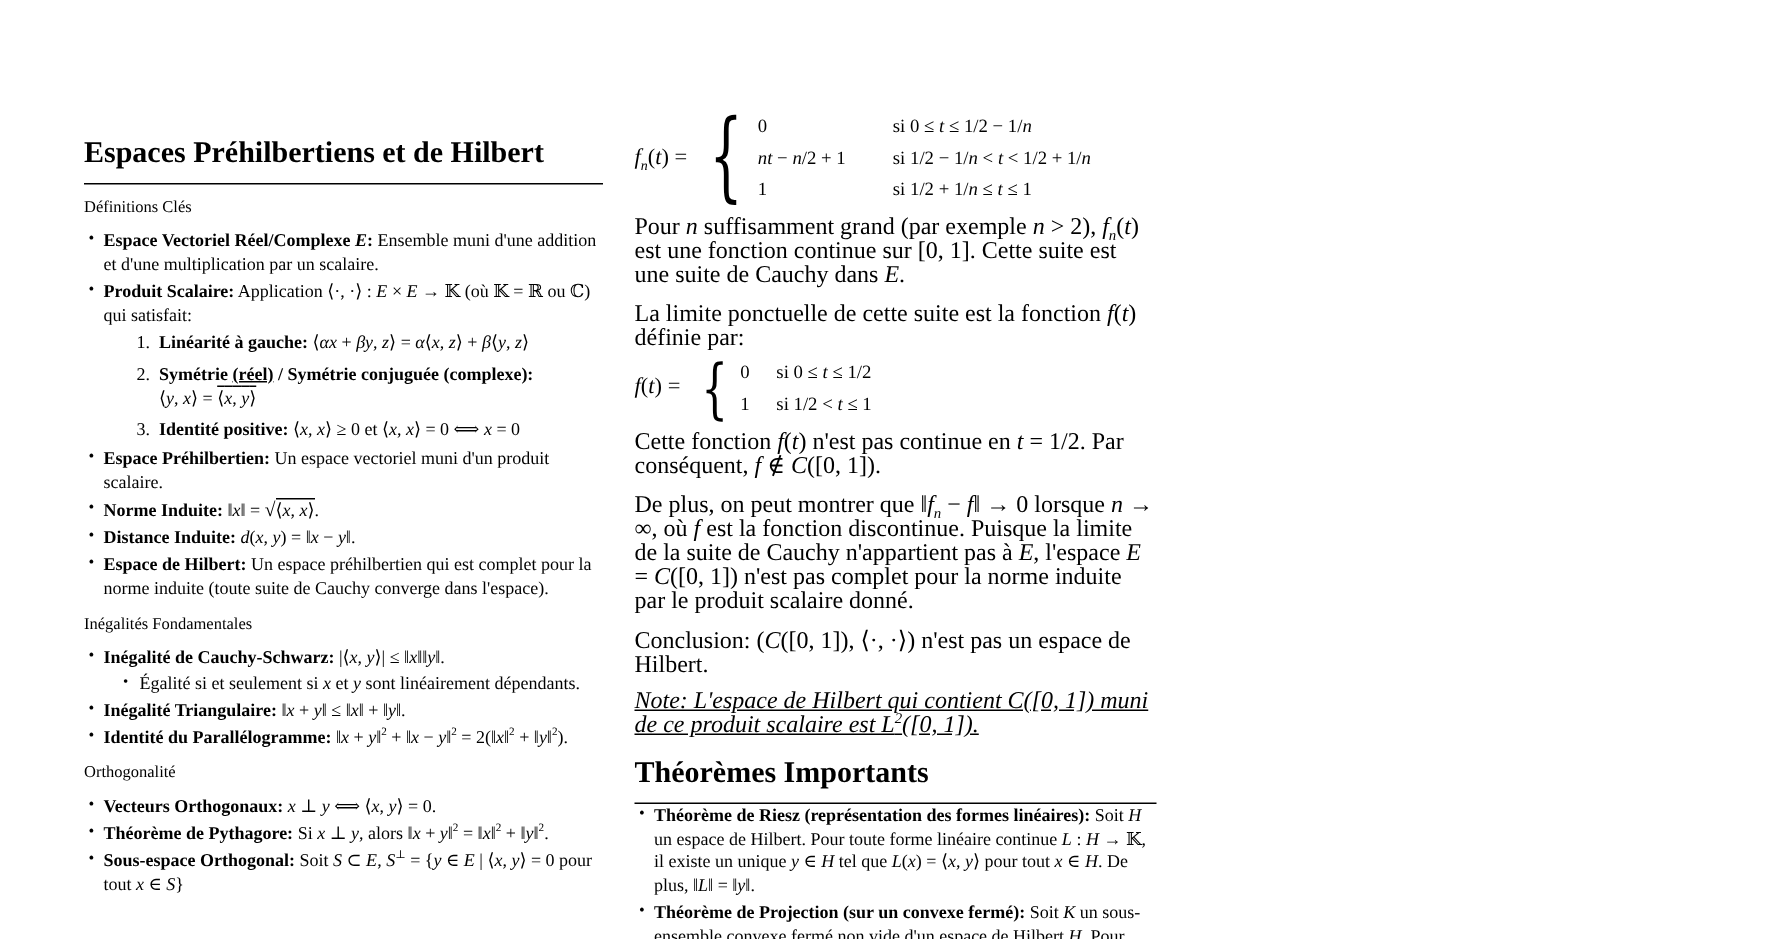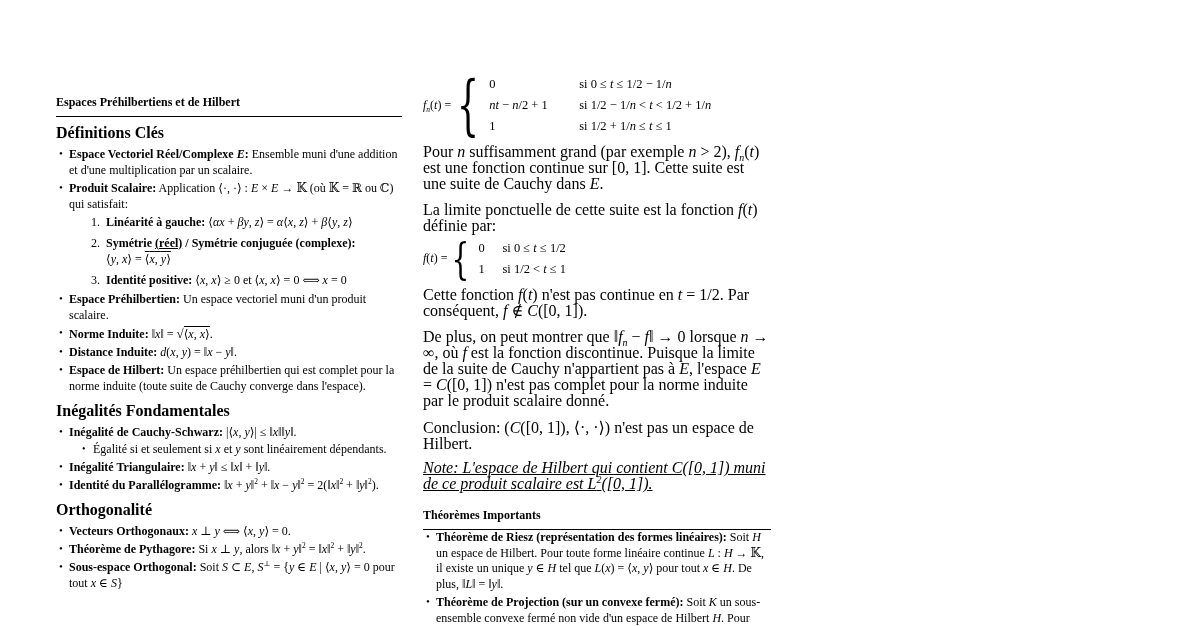--- a/index.html
+++ b/index.html
@@ -5,24 +5,24 @@
   html,body{margin:0;padding:0;}
   body{
     width:1191px;height:626px;overflow:hidden;position:relative;
     background:#ffffff;color:#000000;
     font-family:"Liberation Serif","DejaVu Serif","DejaVu Sans",serif;
   }
   .col{position:absolute;}
   #col-left{left:56px;top:92px;width:346px;}
   #col-right{left:423px;top:74px;width:348px;}
 
-  .h1{font-size:12px;font-weight:bold;line-height:20px;padding-bottom:4px;
+  .h1{font-size:20px;font-weight:bold;line-height:20px;padding-bottom:10px;
       border-bottom:1.5px solid #000;margin:0;}
   .h1.spaced{margin-top:13px;}
-  .h2{font-size:16px;font-weight:bold;line-height:15px;margin:8px 0 7px 0;}
+  .h2{font-size:11px;font-weight:normal;line-height:15px;margin:8px 0 7px 0;}
   .para{font-size:16px;line-height:16px;margin:0 0 9px 0;}
   .para.italic{font-style:italic;}
 
   ul.blist{list-style:none;margin:0 0 2px 0;padding:0;}
   ul.blist>li{position:relative;padding-left:13px;margin:0 0 2.5px 0;
       font-size:12px;line-height:15.7px;}
   .bullet{position:absolute;left:3px;top:-1px;font-size:11px;}
 
   ul.sub{list-style:none;margin:2px 0 1px 0;padding:0 0 0 8px;}
   ul.sub>li{position:relative;padding-left:16px;font-size:12px;line-height:15.2px;}
@@ -33,21 +33,21 @@
       font-size:12px;line-height:16.4px;}
   .num{position:absolute;left:22px;}
 
   sup{font-size:0.62em;vertical-align:super;line-height:0;}
   sub{font-size:0.62em;vertical-align:sub;line-height:0;}
   .ov{text-decoration:overline;}
   .rt{font-size:13px;}
   .sqrt-rad{border-top:1.2px solid #000;}
 
   .cases{display:flex;align-items:center;margin:2px 0 10px 0;}
-  .cases .lhs{font-size:12px;margin-right:3px;white-space:nowrap;}
+  .cases .lhs{font-size:15px;margin-right:12px;white-space:nowrap;}
   .cases .brace{line-height:0.82;margin-right:7px;font-weight:400;
       font-family:"DejaVu Serif","Liberation Serif",serif;}
   .cases.rows-3 .brace{font-size:44px;transform:scaleY(1.48) scaleX(0.8);}
   .cases.rows-2 .brace{font-size:33px;transform:scaleY(1.32) scaleX(0.85);}
   .case-grid{display:grid;grid-template-columns:max-content max-content;
       column-gap:12px;row-gap:5px;font-size:12.5px;line-height:16px;}
   .cases.wide .val{min-width:78px;}
   .cases.narrow .val{min-width:12px;}
 
   i{font-style:italic;}

